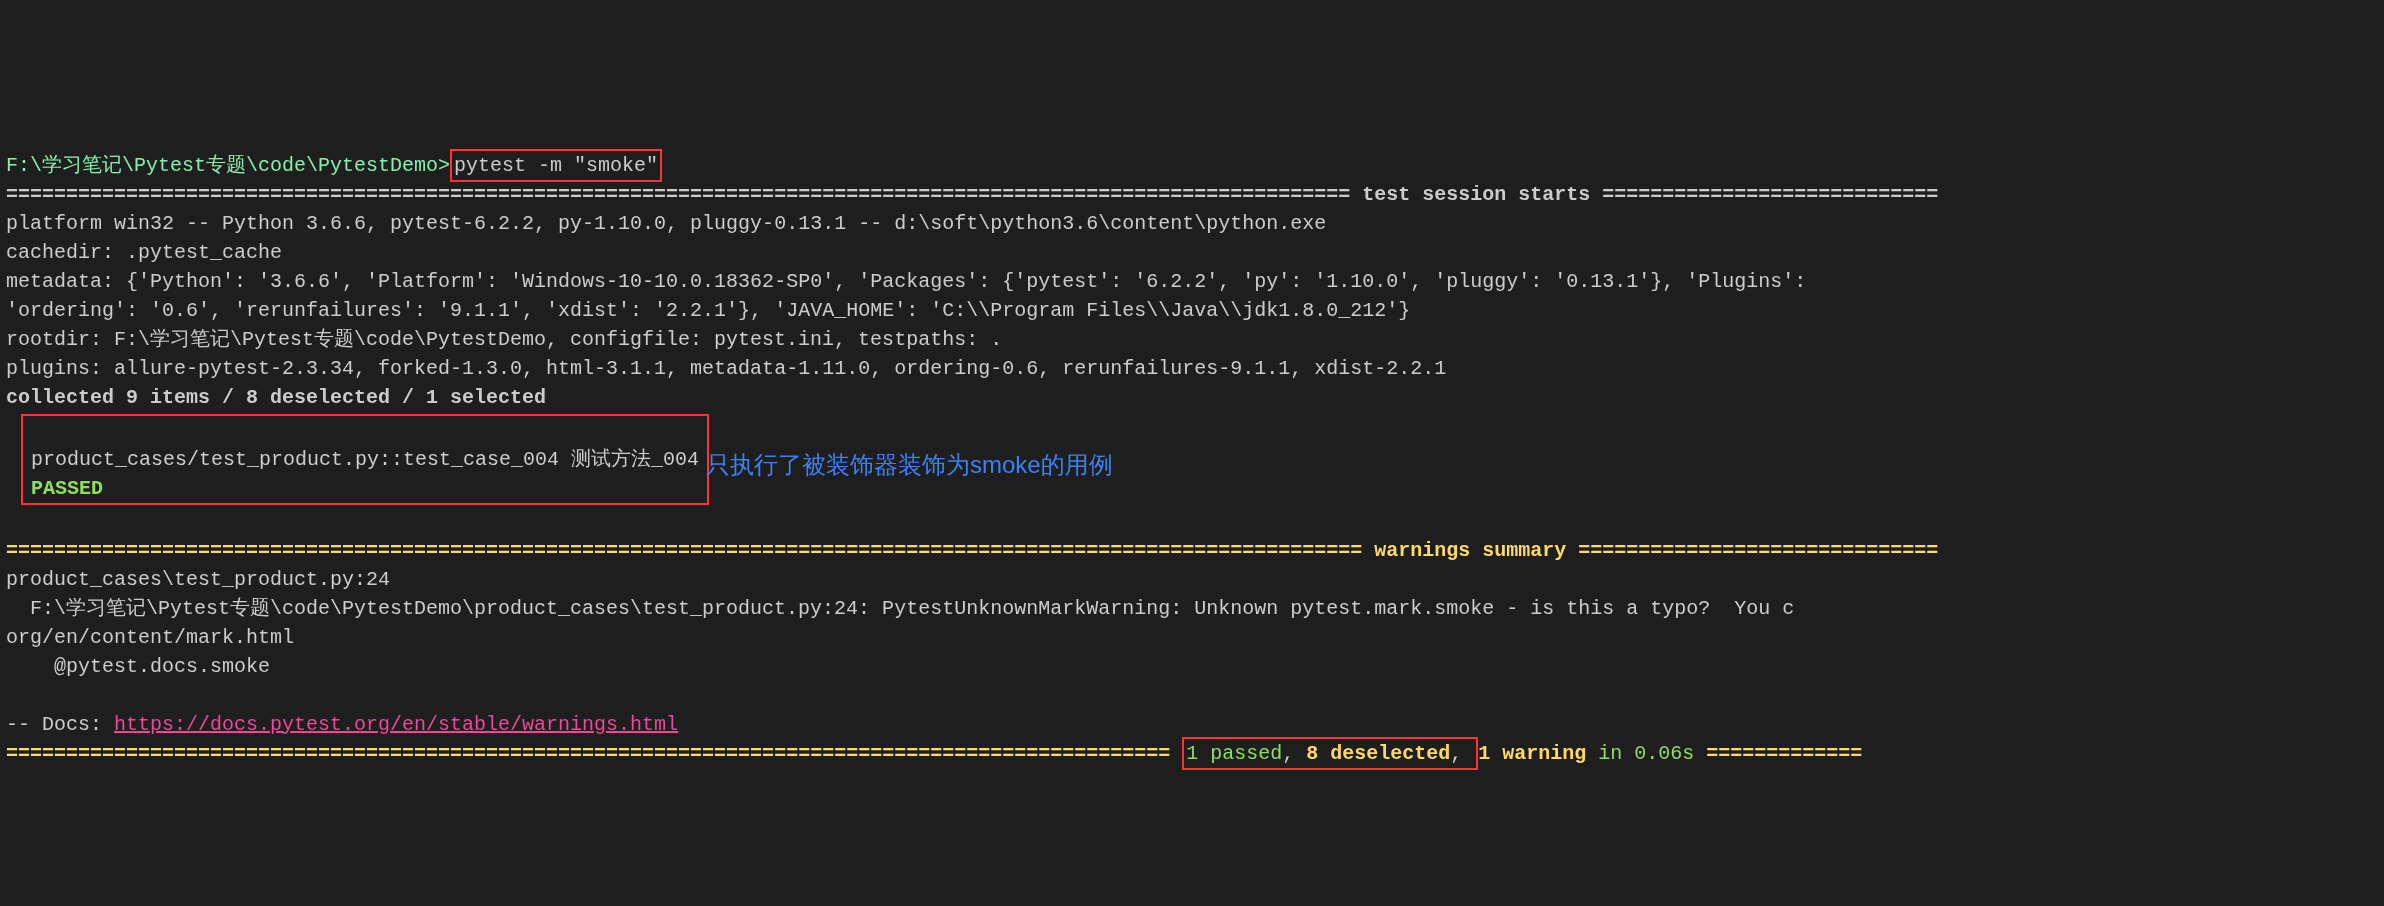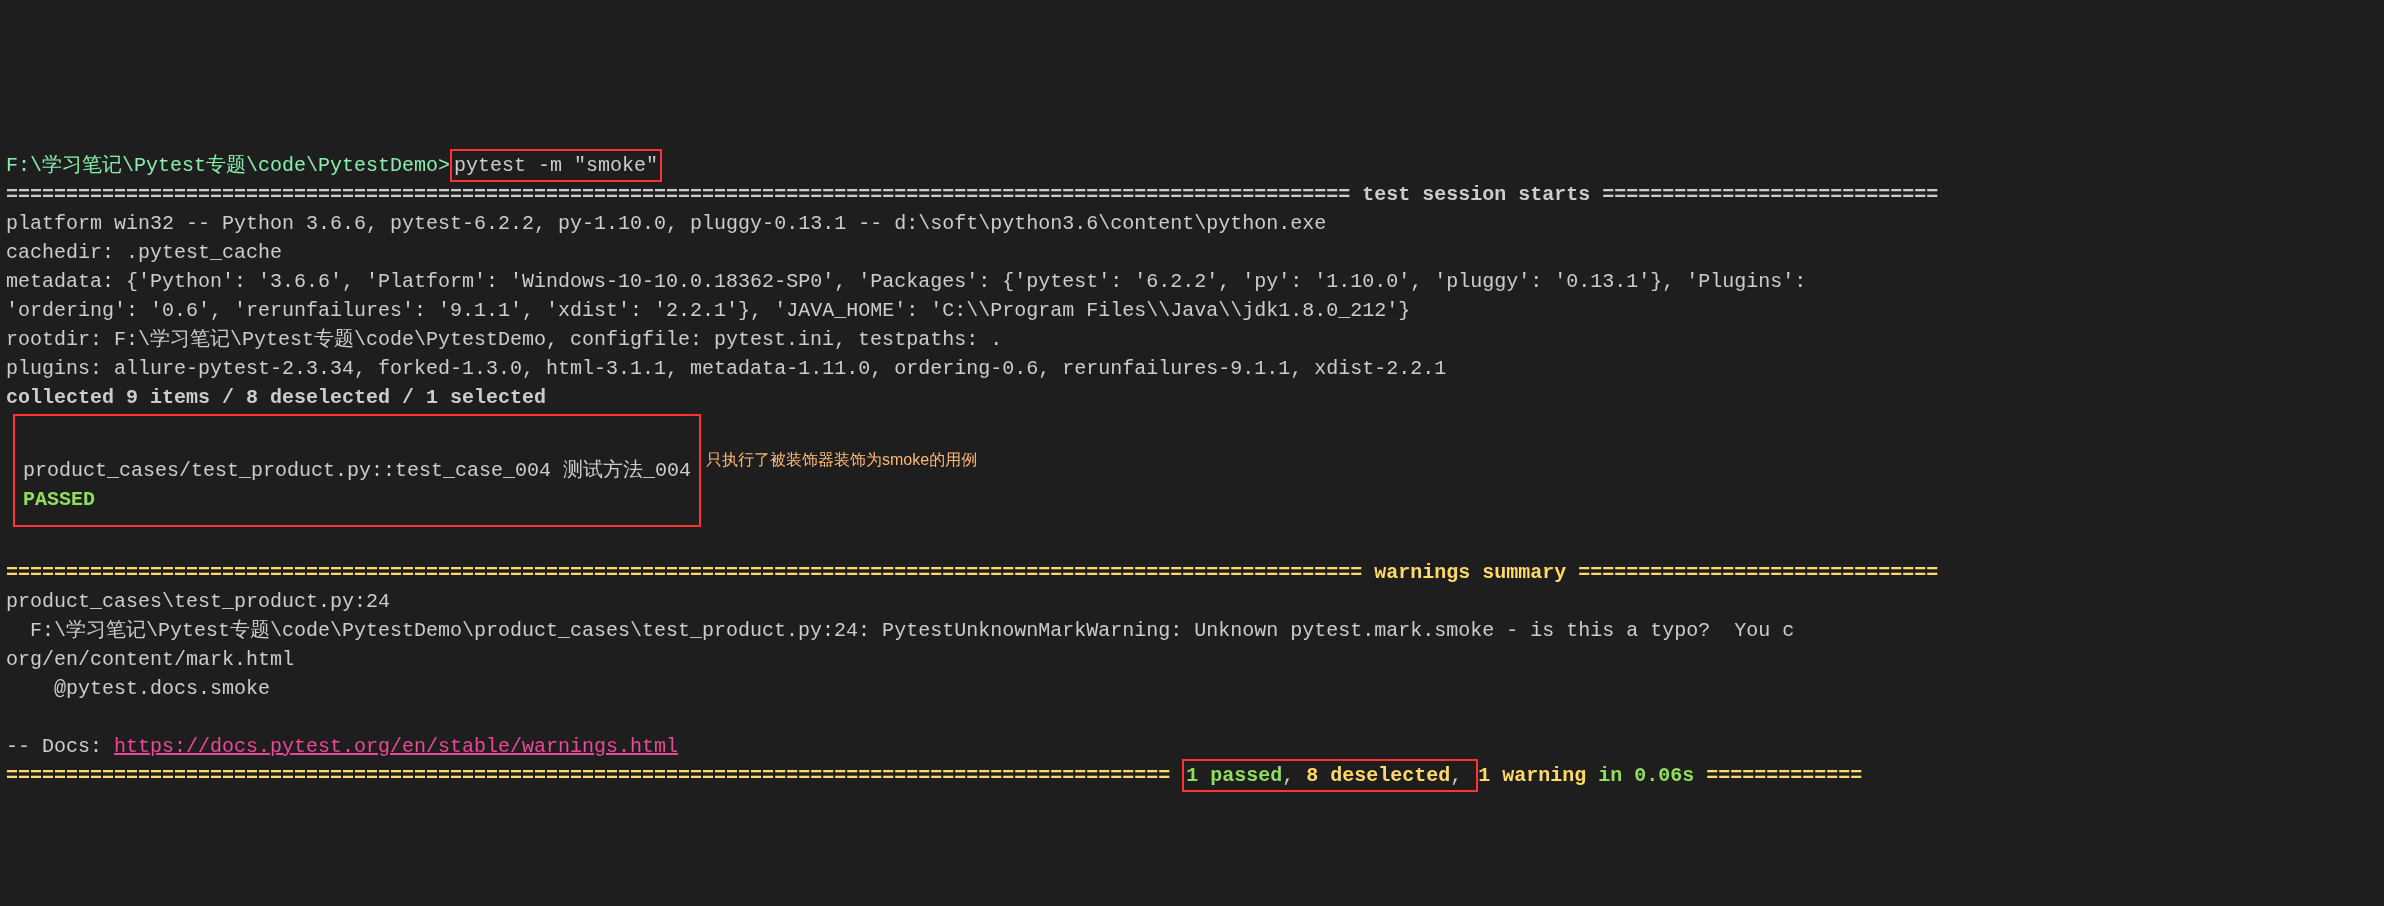--- a/index.html
+++ b/index.html
@@ -16,36 +16,36 @@
     .prompt-line { color: #86efac; }
     .red-box {
       display: inline-block;
       border: 2px solid #ff3333;
       padding: 0 2px;
       margin: -2px 0;
     }
     .red-box-block {
       border: 2px solid #ff3333;
       display: inline-block;
-      padding: 11px 8px;
-      margin: 2px 7px;
+      padding: 0 8px;
+      margin: 2px 15px;
     }
     .bold { font-weight: bold; color: #cccccc; }
     .passed { color: #8fdf5d; font-weight: bold; }
     .yellow-line { color: #ffd966; font-weight: bold; }
     .yellow-line-normal { color: #ffd966; }
     .link { color: #ec4899; text-decoration: underline; }
     .red-annotation {
-      color: #fdba74;
+      color: #3b82f6;
       font-family: 'Microsoft YaHei', sans-serif;
-      font-size: 16px;
+      font-size: 24px;
       position: absolute;
     }
     .annotation-wrap { position: relative; }
-    .green-text { color: #8fdf5d; font-weight: bold; }
+    .green-text { color: #8fdf5d; font-weight: normal; }
     .yellow-text { color: #ffd966; font-weight: bold; }
     .white-text { color: #cccccc; }
   </style>
 </head>
 <body>
 
 
 
 <div>
 <span class="prompt-line">F:\学习笔记\Pytest专题\code\PytestDemo&gt;</span><span class="red-box">pytest -m "smoke"</span>

